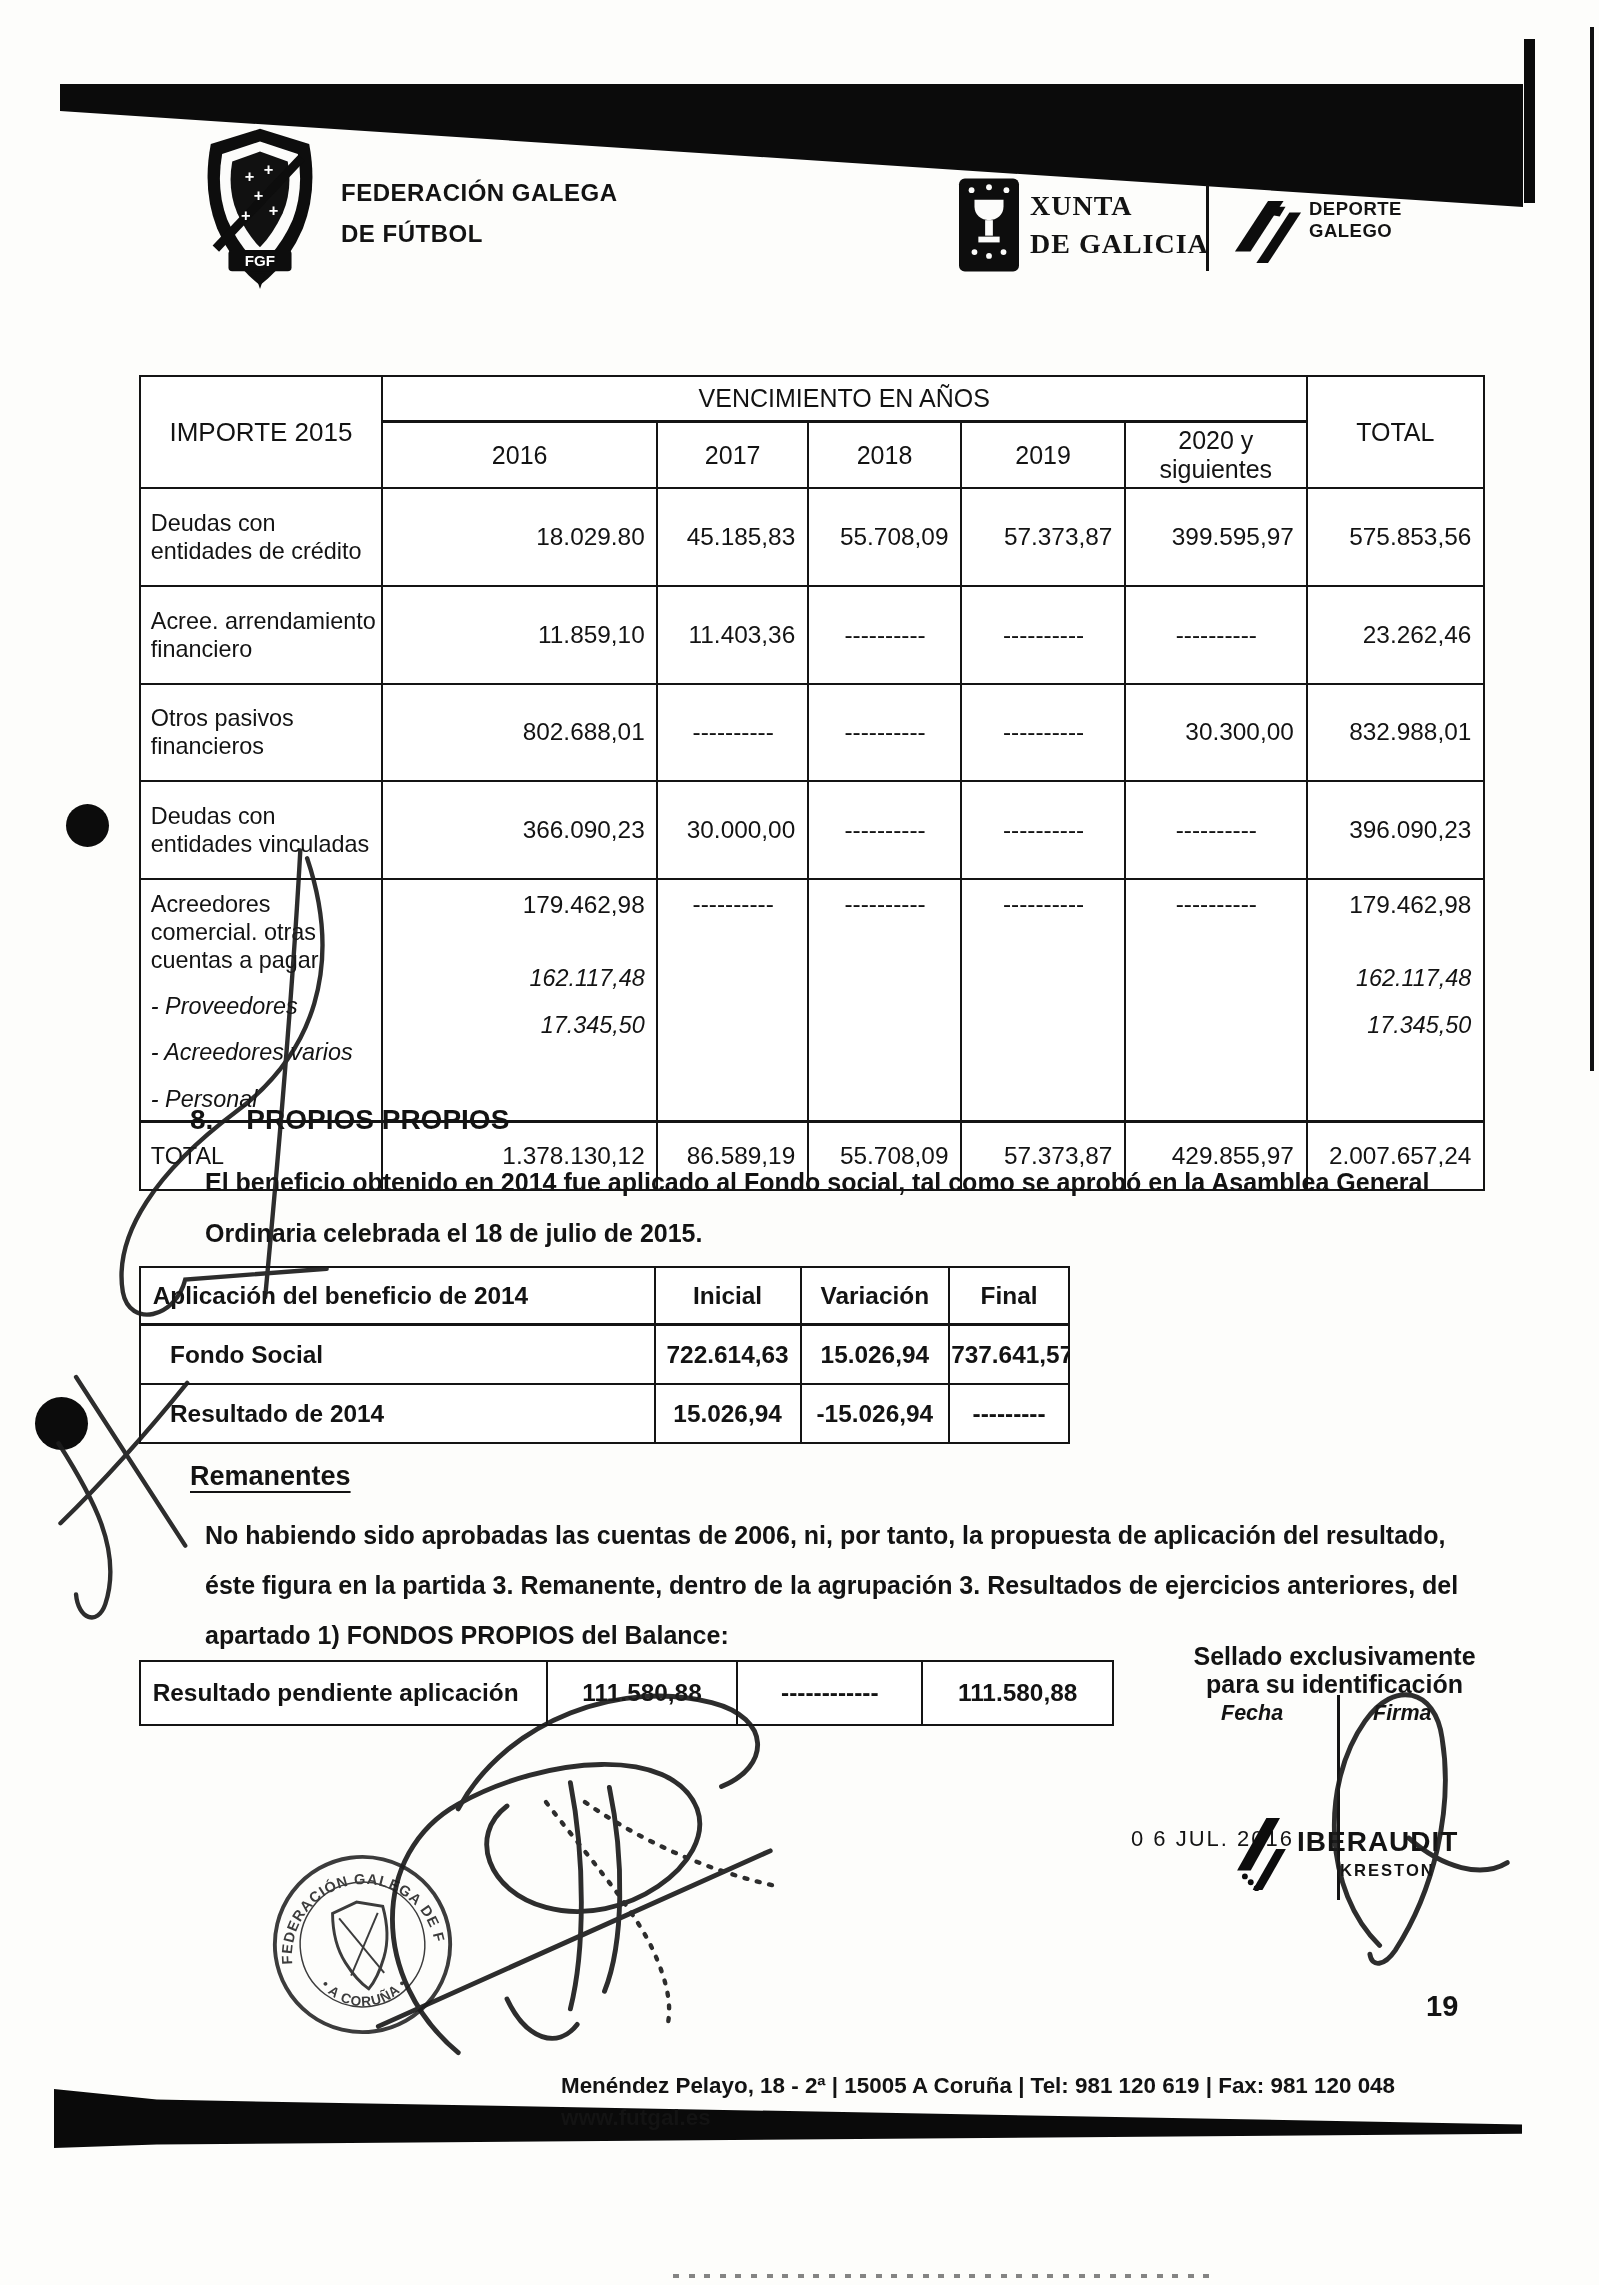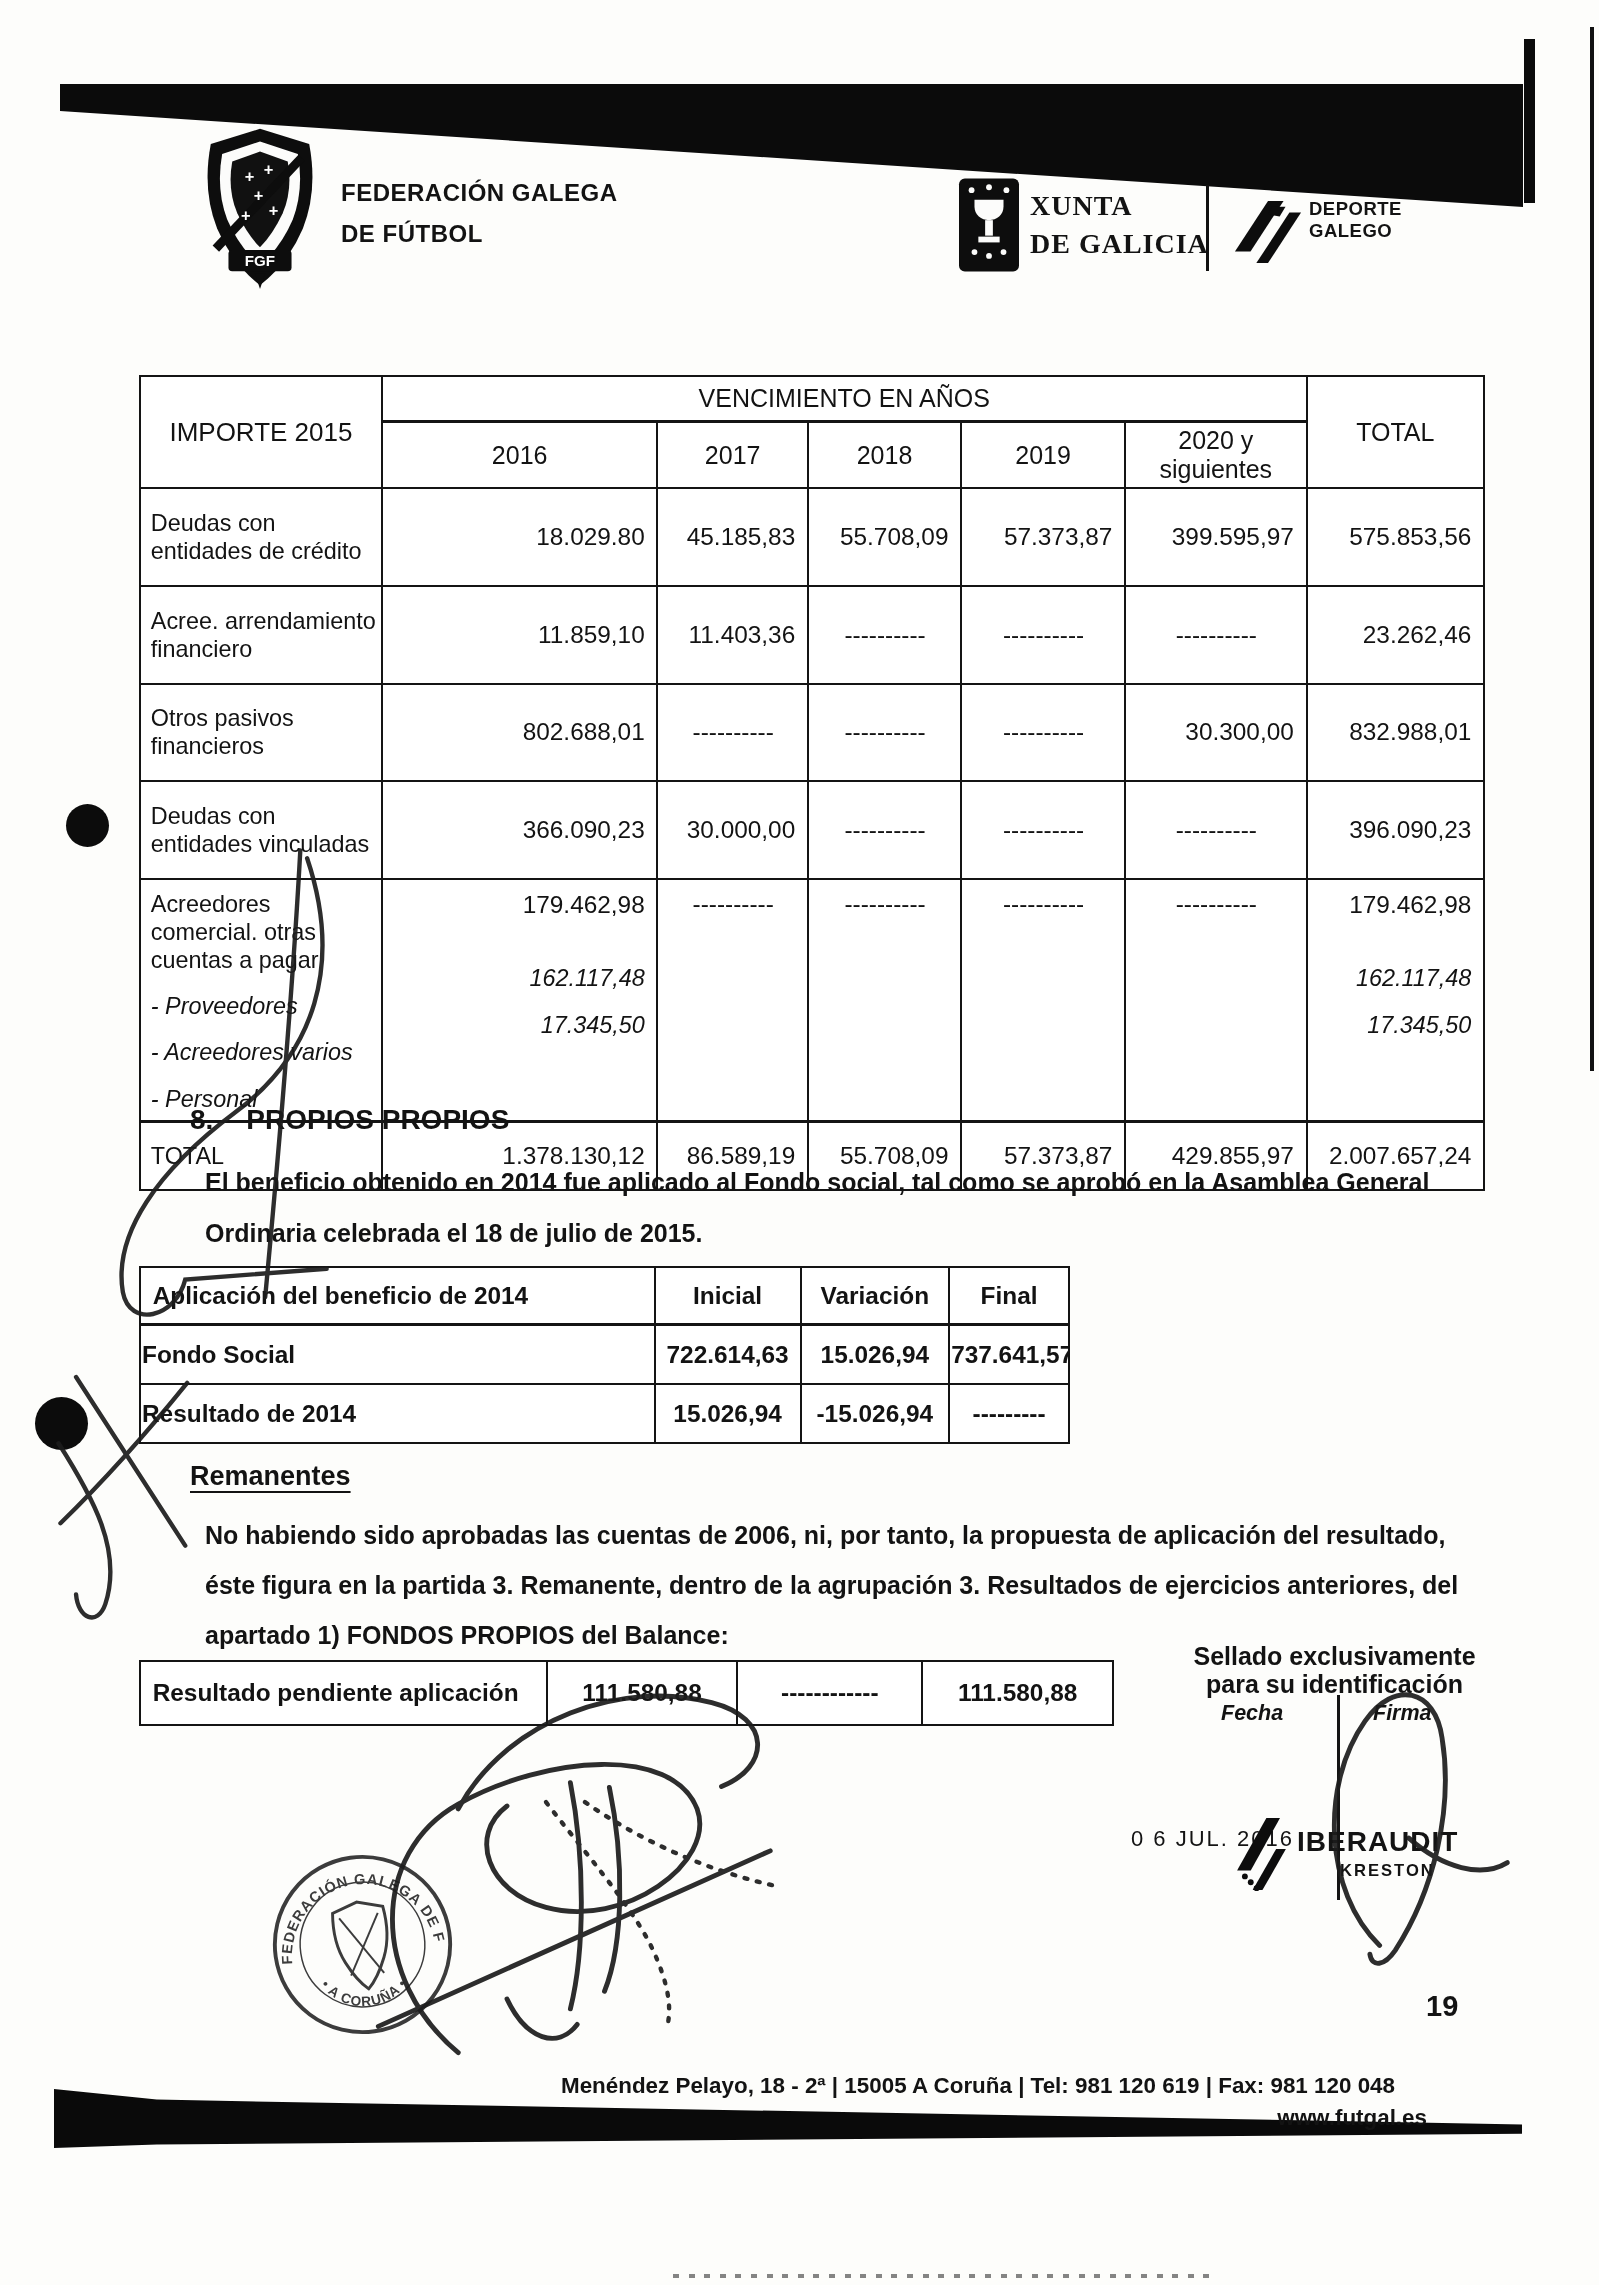--- a/index.html
+++ b/index.html
@@ -36,21 +36,21 @@
   .t1 tr.r td{height:84px;}
   .t1 tr.r5 td{height:181px;vertical-align:top;padding-top:9.8px;}
   .t1 tr.r5 .val div:first-child{line-height:29px;}
   .t1 .subline{font-style:italic;margin-top:17.6px;line-height:29px;font-size:23.4px;}
   .t1 .subval1{margin-top:45px;}
   .t1 tr.trow td{height:55px;border-top-width:3.9px;}
   .t2{left:139px;top:1266px;width:931px;}
   .t2 td{font-size:24.4px;font-weight:700;height:55px;}
   .t2 .hh{text-align:center;font-size:24.4px;height:53px;border-bottom-width:3.9px;}
   .t2 .hl{text-align:left;padding-left:11.7px;}
-  .t2 .lbl{padding-left:1px;}
+  .t2 .lbl{padding-left:29px;}
   .t2 .val{text-align:center;}
   .t3{left:139px;top:1660px;width:975px;}
   .t3 td{font-size:24.4px;font-weight:700;}
   .t3 .hh{text-align:center;height:86px;white-space:pre-line;line-height:29px;border-bottom-width:3.9px;}
   .t3 .lbl{padding-left:11.7px;height:60px;}
   .t3 .val{text-align:center;}
   
   .sec-title{left:190px;top:1104px;font-size:28px;font-weight:800;}
   .sec-title .num{margin-right:33px;}
   .para{font-size:25px;font-weight:700;line-height:51px;white-space:pre-line;width:1424px;margin-left:34px;}
@@ -60,21 +60,21 @@
   
   .sello{left:1188px;top:1642px;width:293px;text-align:center;font-size:25px;font-weight:700;line-height:28px;white-space:pre-line;}
   .fecha{left:1221px;top:1701px;font-size:21.5px;font-weight:700;font-style:italic;}
   .firma{left:1373px;top:1701px;font-size:21.5px;font-weight:700;font-style:italic;}
   .sello-vline{left:1337px;top:1695px;width:2.9px;height:205px;background:#141414;}
   .datestamp{left:1131px;top:1826px;font-size:22px;font-weight:400;letter-spacing:2px;}
   .iberaudit{left:1297px;top:1826px;font-size:28px;font-weight:800;letter-spacing:1px;}
   .kreston{left:1340px;top:1861px;font-size:16.6px;font-weight:800;letter-spacing:2px;}
   
   .footer{left:561px;top:2073px;width:866px;font-size:22.4px;font-weight:700;}
-  .footer .site{text-align:right;margin-top:6px;}
+  .footer .site{text-align:left;margin-top:6px;}
   .pagenum{left:1426px;top:1990px;font-size:29px;font-weight:700;}
   svg{position:absolute;overflow:visible;}
 </style>
 </head>
 <body>
 
 <div id="page">
 
   <div class="abs top-wedge"></div>
   <div class="abs tr-bar"></div>

